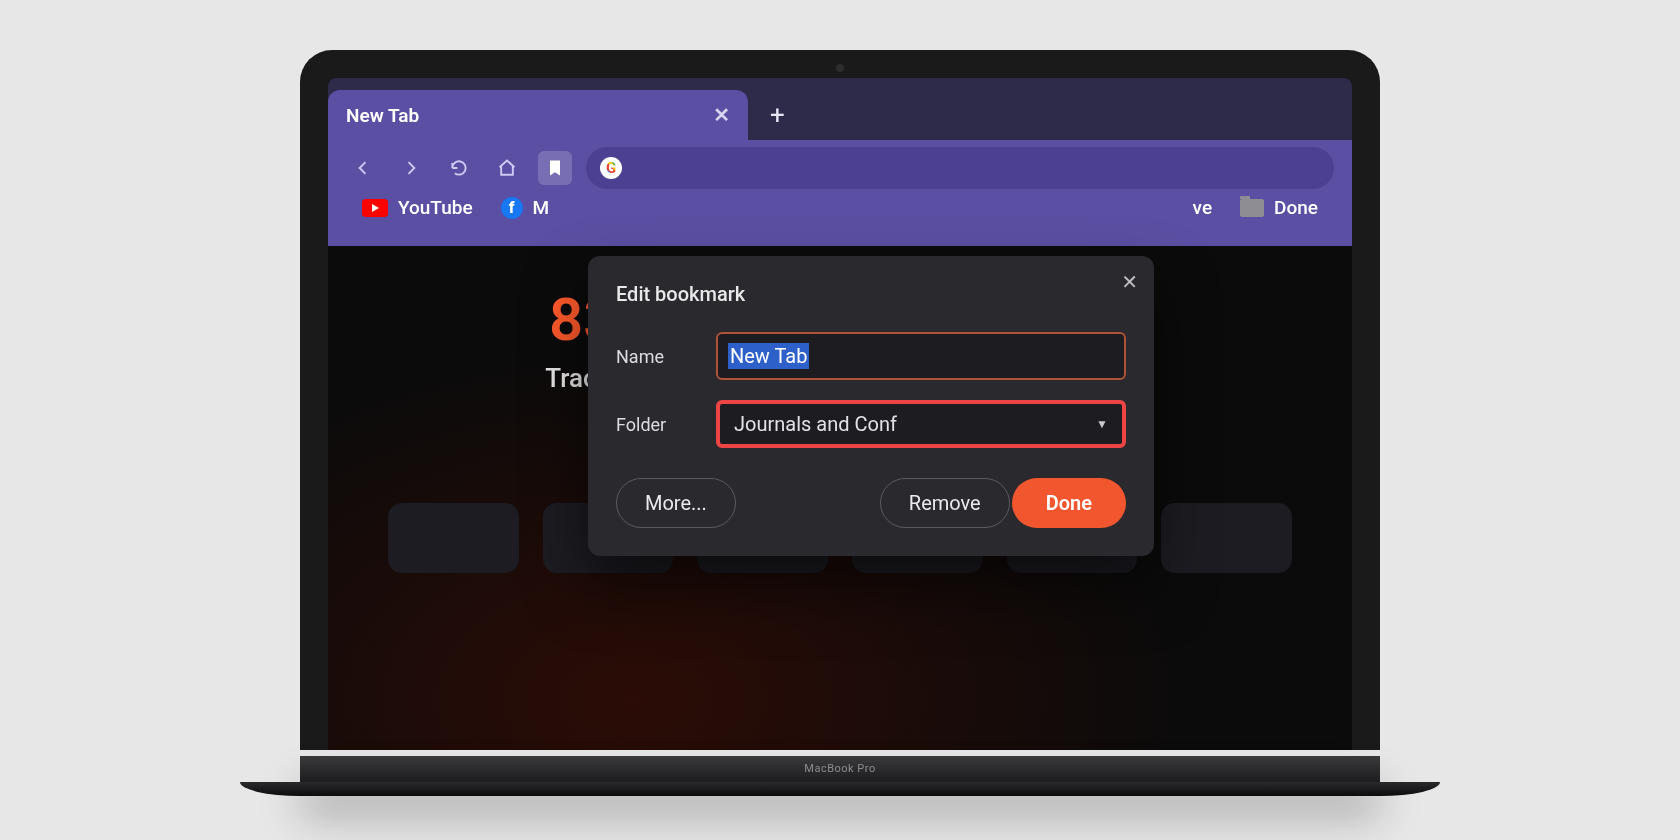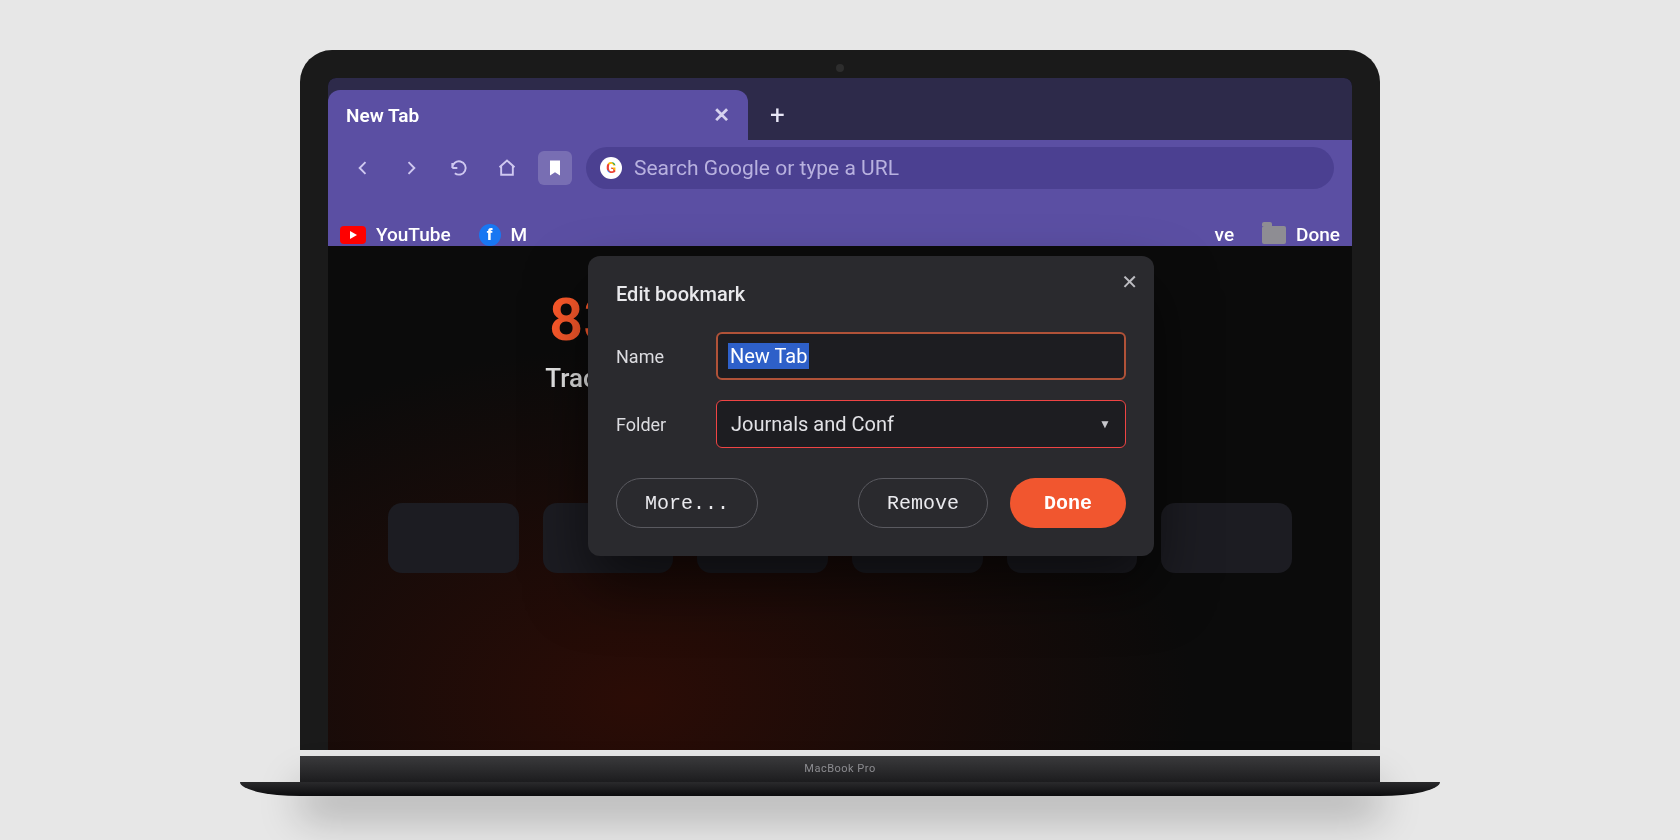--- a/index.html
+++ b/index.html
@@ -127,23 +127,23 @@
   }
   .g-icon span {
     background: linear-gradient(45deg,#4285F4 0 30%,#EA4335 30% 55%,#FBBC05 55% 75%,#34A853 75% 100%);
     -webkit-background-clip: text; background-clip: text; color: transparent;
   }
   .omnibox-text { color: #b8b1df; font-size: 21px; }
   .bookmarks-bar {
     background: #5b4fa3;
     height: 50px;
     display: flex;
-    align-items: flex-end;
+    align-items: flex-start;
     gap: 28px;
-    padding: 0 12px;
+    padding: 0 34px;
     color: #fff;
     font-size: 19px;
     font-weight: 500;
     overflow: hidden;
     white-space: nowrap;
   }
   .bm-item { display: flex; align-items: center; gap: 10px; }
   .yt-ico { width: 26px; height: 18px; background:#ff0000; border-radius:4px; display:flex; align-items:center; justify-content:center; }
   .yt-ico::after { content:''; border-left:7px solid #fff; border-top:4px solid transparent; border-bottom:4px solid transparent; }
   .fb-ico { width:22px; height:22px; border-radius:50%; background:#1877f2; color:#fff; display:flex; align-items:center; justify-content:center; font-weight:800; font-size:16px; }
@@ -194,29 +194,29 @@
     padding: 0 10px;
     display: flex; align-items: center;
   }
   .name-input .sel {
     background: #2e60c9; color: #fff;
     font-size: 20px; padding: 1px 2px;
   }
   .folder-select {
     width: 100%; height: 48px;
     background: #1d1d21;
-    border: 1px solid #ef4444;
+    border: 4px solid #ef4444;
     border-radius: 6px;
     display: flex; align-items: center; justify-content: space-between;
     padding: 0 14px;
     font-size: 20px; color: #e2e2e6;
   }
   .chev { font-size: 12px; color: #c7c7cc; }
   .dialog-actions {
-    display: flex; gap: 22px; margin-top: 30px; align-items: center; font-family: Liberation Mono, monospace;
+    display: flex; gap: 2px; margin-top: 30px; align-items: center;
   }
   .pill {
     height: 50px; padding: 0 28px;
     border-radius: 25px;
     display: flex; align-items: center;
     font-size: 20px;
   }
   .pill.ghost { border: 1px solid #5a5a60; color: #eaeaee; background: transparent; }
   .pill.primary { background: #f1562f; color: #fff; font-weight: 600; padding: 0 34px; }
   .spacer { flex: 1; }
@@ -260,21 +260,20 @@
         </div>
         <div class="tb-btn active">
           <svg viewBox="0 0 24 24" fill="currentColor">
               <path d="M6 3h12v18l-6-4-6 4z"></path>
             </svg>
         </div>
         <div class="omnibox">
           <div class="g-icon">
               <span>G</span>
             </div>
-          <span class="omnibox-text">Search Google or type a URL</span>
         </div>
       </div>
 
       <div class="bookmarks-bar">
         <div class="bm-item">
           <span class="yt-ico"></span>
           <span>YouTube</span>
         </div>
         <div class="bm-item">
           <span class="fb-ico">f</span>

